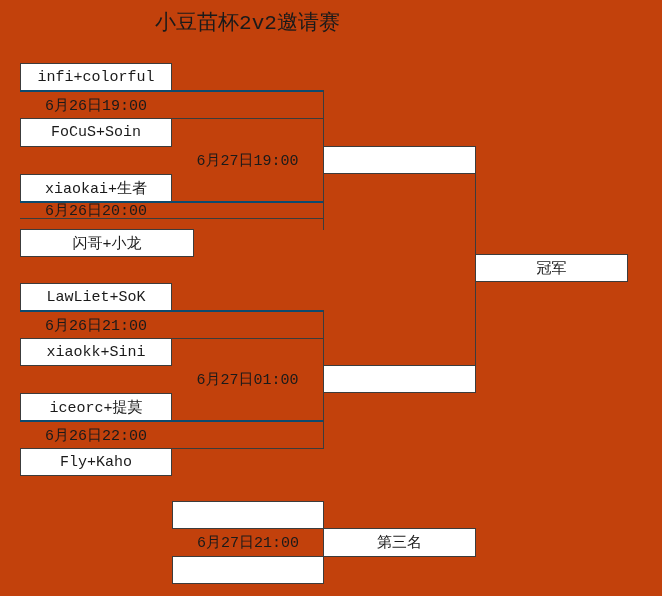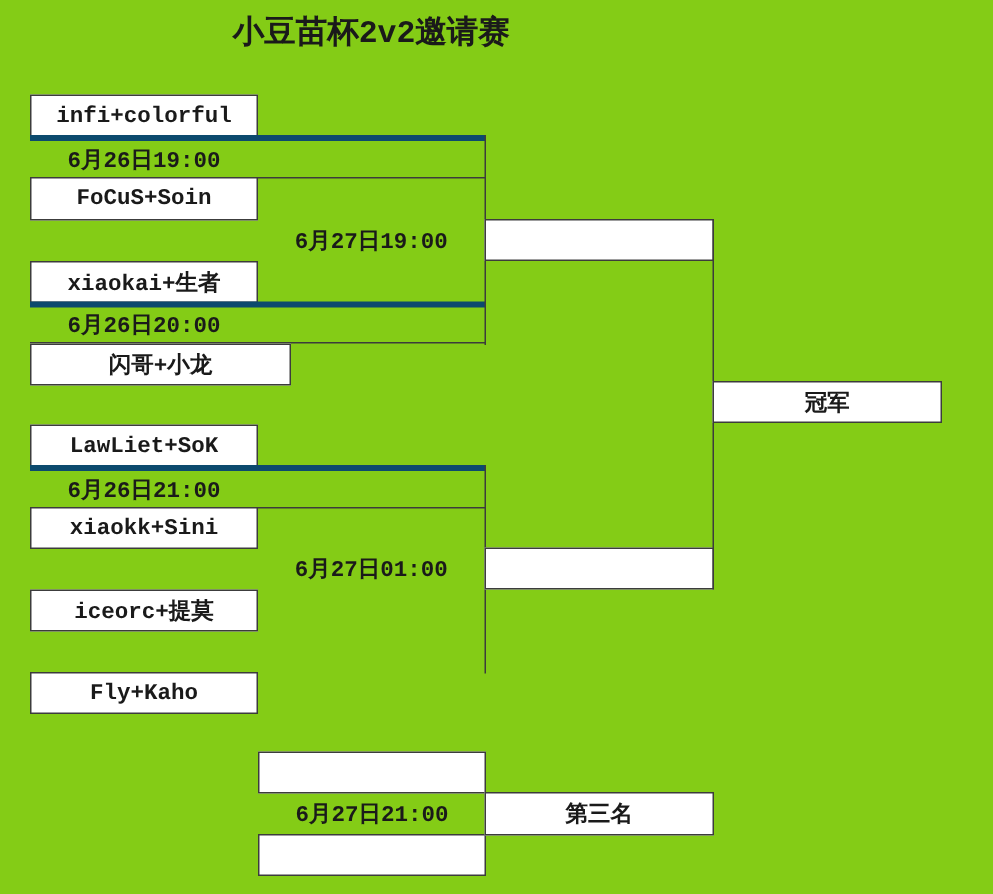--- a/index.html
+++ b/index.html
@@ -8,42 +8,41 @@
     background: #ffffff;
   }
   body {
     font-family: "Liberation Mono", "DejaVu Sans Mono", monospace;
     color: #1a1a1a;
   }
   #stage {
     position: relative;
     width: 662px;
     height: 596px;
-    background: #84cc16;
+    background: #c2410c;
     overflow: hidden;
-    font-weight: bold;
   }
   .abs { position: absolute; box-sizing: border-box; }
   .title {
     font-size: 21px;
     line-height: 26px;
     text-align: center;
     white-space: nowrap;
   }
   .box {
     border: 1px solid #3c3c3c;
     display: flex;
     align-items: center;
     justify-content: center;
     font-size: 15px;
     white-space: nowrap;
     background: #ffffff;
   }
   .strip {
-    border-top: 4px solid #0c4a6e;
+    border-top: 2px solid #0c4a6e;
     border-bottom: 1px solid #3c3c3c;
     display: flex;
     align-items: center;
   }
   .strip > span {
     display: block;
     width: 152px;
     text-align: center;
     font-size: 15px;
     white-space: nowrap;
@@ -67,32 +66,35 @@
 
   <div class="abs title" style="left:20px; top:11px; width:455px;">小豆苗杯2v2邀请赛</div>
 
   <div class="abs box" style="left:20px; top:63px; width:152px; height:28px;">infi+colorful</div>
   <div class="abs strip" style="left:20px; top:90px; width:304px; height:29px;">
     <span>6月26日19:00</span>
   </div>
   <div class="abs box" style="left:20px; top:118px; width:152px; height:29px;">FoCuS+Soin</div>
 
   <div class="abs box" style="left:20px; top:174px; width:152px; height:28px;">xiaokai+生者</div>
-  <div class="abs strip" style="left:20px; top:201px; width:304px; height:28px;">
+  <div class="abs strip" style="left:20px; top:201px; width:304px; height:18px;">
     <span>6月26日20:00</span>
   </div>
   <div class="abs box" style="left:20px; top:229px; width:174px; height:28px;">闪哥+小龙</div>
 
   <div class="abs box" style="left:20px; top:283px; width:152px; height:28px;">LawLiet+SoK</div>
   <div class="abs strip" style="left:20px; top:310px; width:304px; height:29px;">
     <span>6月26日21:00</span>
   </div>
   <div class="abs box" style="left:20px; top:338px; width:152px; height:28px;">xiaokk+Sini</div>
 
   <div class="abs box" style="left:20px; top:393px; width:152px; height:28px;">iceorc+提莫</div>
+  <div class="abs strip" style="left:20px; top:420px; width:304px; height:29px;">
+    <span>6月26日22:00</span>
+  </div>
   <div class="abs box" style="left:20px; top:448px; width:152px; height:28px;">Fly+Kaho</div>
 
   <div class="abs vline" style="left:323px; top:90px; height:140px;"></div>
   <div class="abs vline" style="left:323px; top:310px; height:139px;"></div>
 
   <div class="abs lbl" style="left:172px; top:146px; width:151px; height:28px;">6月27日19:00</div>
   <div class="abs box" style="left:323px; top:146px; width:153px; height:28px;"></div>
 
   <div class="abs lbl" style="left:172px; top:365px; width:151px; height:28px;">6月27日01:00</div>
   <div class="abs box" style="left:323px; top:365px; width:153px; height:28px;"></div>

